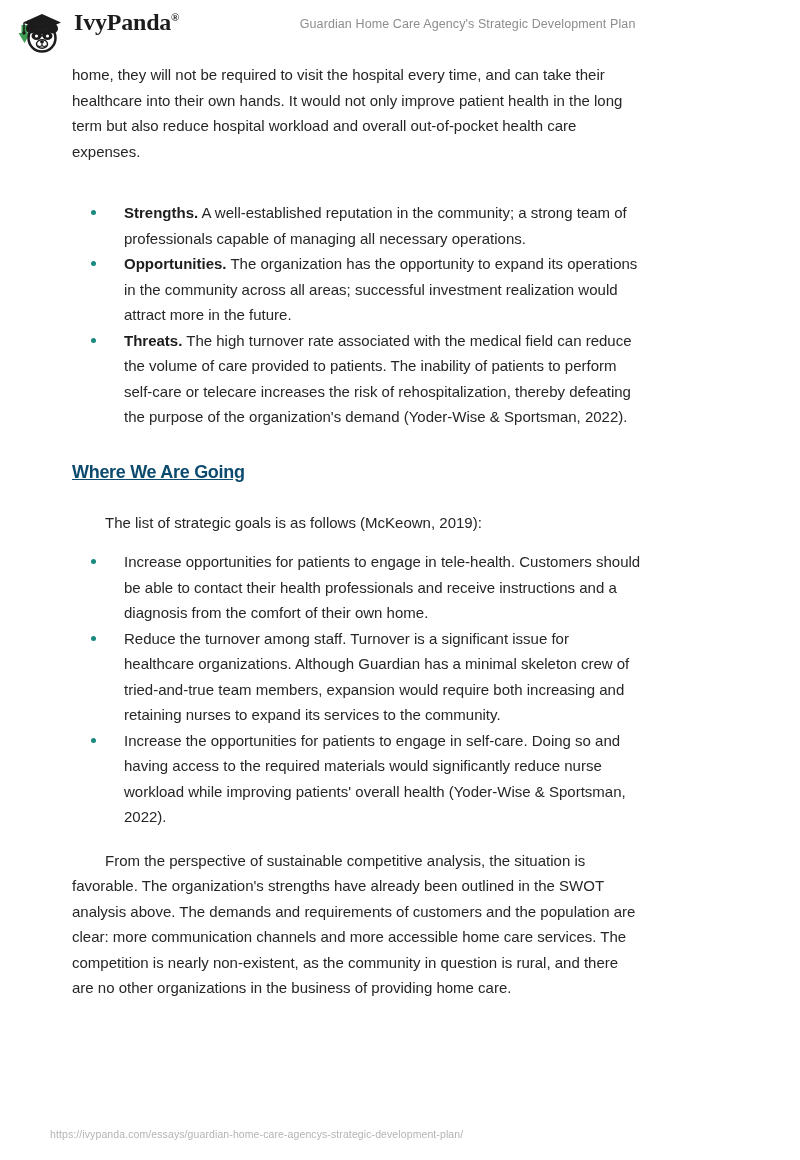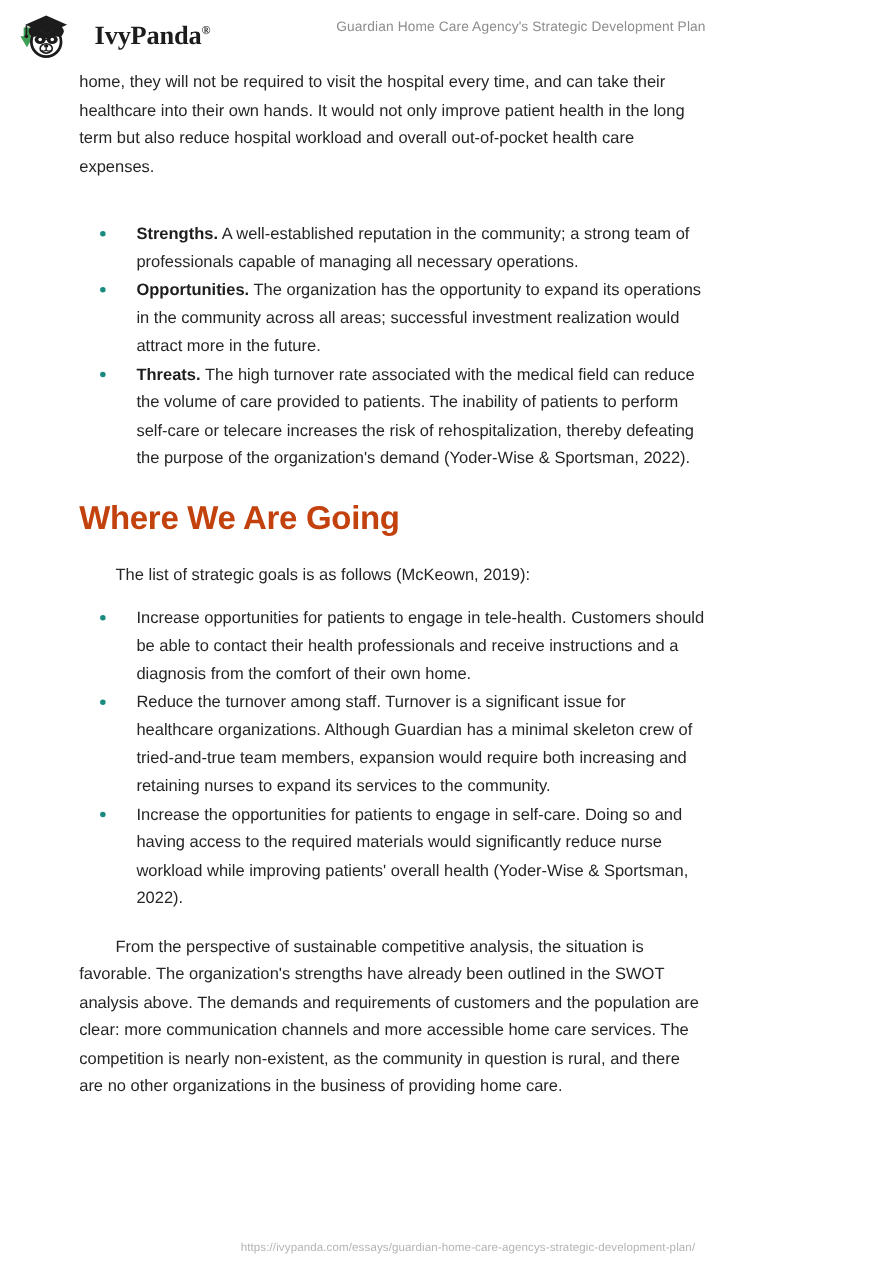--- a/index.html
+++ b/index.html
@@ -23,22 +23,21 @@
     top: 0;
     left: 0;
     width: 800px;
     height: 62px;
     display: flex;
     align-items: flex-start;
     padding: 10px 28px 0 14px;
   }
   .brand {
     display: flex;
-    align-items: center;
-    gap: 20px;
+    gap: 8px;
     flex: 0 0 auto;
   }
   .brand-logo {
     width: 52px;
     height: 46px;
     display: block;
     flex: 0 0 auto;
   }
   .brand-wordmark {
     font-family: "Liberation Serif", serif;
@@ -106,35 +105,36 @@
     left: 19px;
     top: 10px;
     width: 5px;
     height: 5px;
     border-radius: 50%;
     background: #1a8a80;
   }
   ul.bullets > li b { font-weight: bold; color: #1d1d1d; }
 
   h2.section-heading {
-    font-size: 30px;
+    font-size: 18px;
     line-height: 32px;
     font-weight: bold;
-    color: #c2410c;
+    color: #0c4a6e;
     margin: 0;
     letter-spacing: -0.3px;
+    text-decoration: underline;
   }
 
   
   .page-footer {
     position: absolute;
     left: 0;
     bottom: 18px;
     width: 632px;
-    text-align: right;
+    text-align: left;
     padding-left: 50px;
   }
   .footer-url {
     font-size: 10.5px;
     color: #b4b4b4;
     letter-spacing: 0.1px;
     text-decoration: none;
     white-space: nowrap;
   }
 </style>

